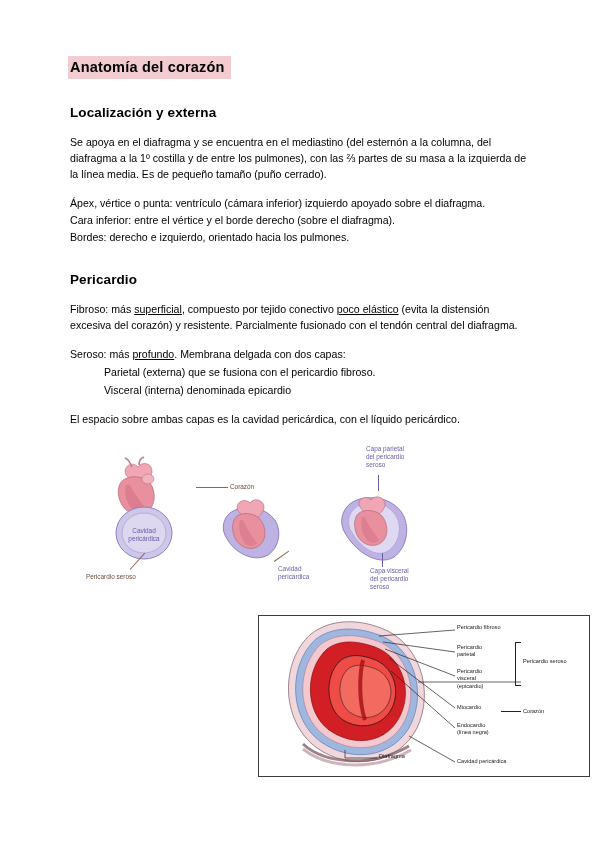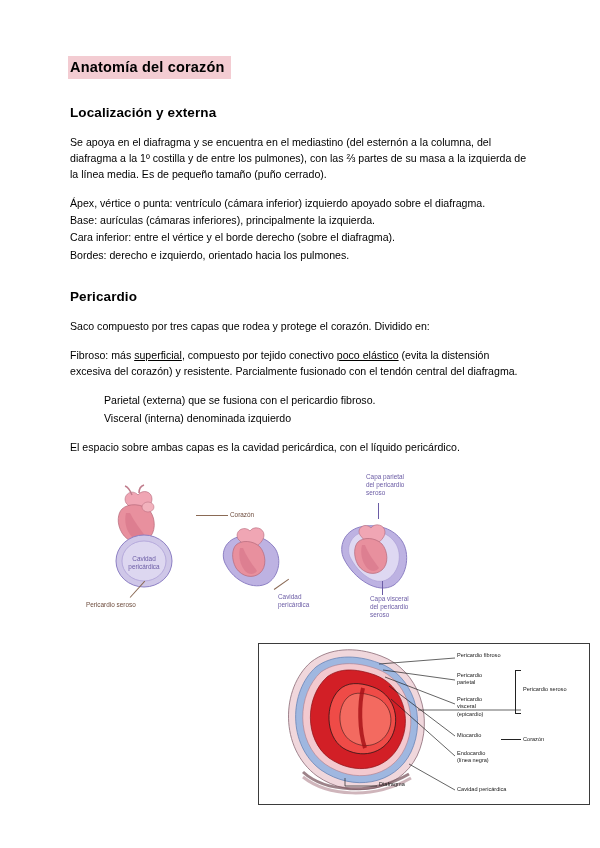--- a/index.html
+++ b/index.html
@@ -126,38 +126,39 @@
   </div>
 
   <h2 class="section">Localización y externa</h2>
 
   <p class="body">
     <span>Se apoya en el diafragma y se encuentra en el </span><span class="b">mediastino</span><span> (del esternón a la columna, del diafragma a la 1º costilla y de entre los pulmones), con las ⅔ partes de su masa a la izquierda de la línea media. Es de pequeño tamaño (puño cerrado).</span>
   </p>
 
   <div class="list-block">
     <p class="body tight"><span class="b">Ápex</span>, <span class="b">vértice</span> o <span class="b">punta</span>: ventrículo (cámara inferior) izquierdo apoyado sobre el diafragma.</p>
-    <p class="body tight"><span class="b">Base</span>: aurículas (cámaras inferiores), principalmente la izquierda.</p>
     <p class="body tight"><span class="b">Cara inferior</span>: entre el vértice y el borde derecho (sobre el diafragma).</p>
     <p class="body tight"><span class="b">Bordes</span>: derecho e izquierdo, orientado hacia los pulmones.</p>
   </div>
 
   <h2 class="section">Pericardio</h2>
 
-  <p class="body">Saco compuesto por tres capas que rodea y protege el corazón. Dividido en:</p>
 
   <p class="body">
     <span class="b">Fibroso</span><span>: más </span><span class="u">superficial</span><span>, compuesto por tejido conectivo </span><span class="u">poco elástico</span><span> (evita la distensión excesiva del corazón) y resistente. Parcialmente fusionado con el tendón central del diafragma.</span>
   </p>
 
+  <p class="body tight">
+    <span class="b">Seroso</span><span>: más </span><span class="u">profundo</span><span>. Membrana delgada con dos capas:</span>
+  </p>
   <p class="body tight indent1">
     <span class="b">Parietal</span><span> (externa) que se fusiona con el pericardio fibroso.</span>
   </p>
   <p class="body indent1">
-    <span class="b">Visceral</span><span> (interna) denominada </span><span class="b">izquierdo</span>
+    <span class="b">Visceral</span><span> (interna) denominada </span><span class="b">epicardio</span>
   </p>
 
   <p class="body">
     <span>El espacio sobre ambas capas es la </span><span class="b">cavidad pericárdica</span><span>, con el </span><span class="b">líquido pericárdico</span><span>.</span>
   </p>
 
   <div class="figures">
 
     <div class="fig-top">
 

